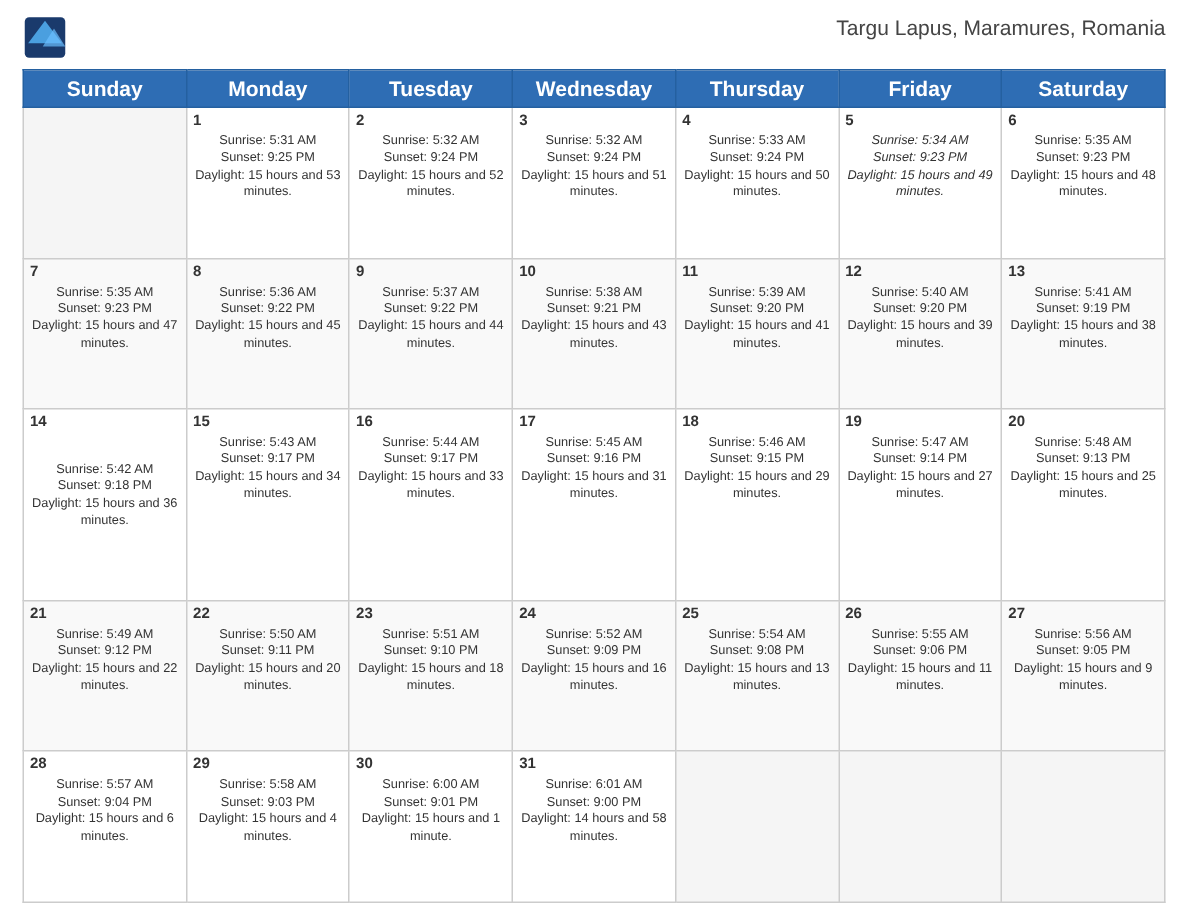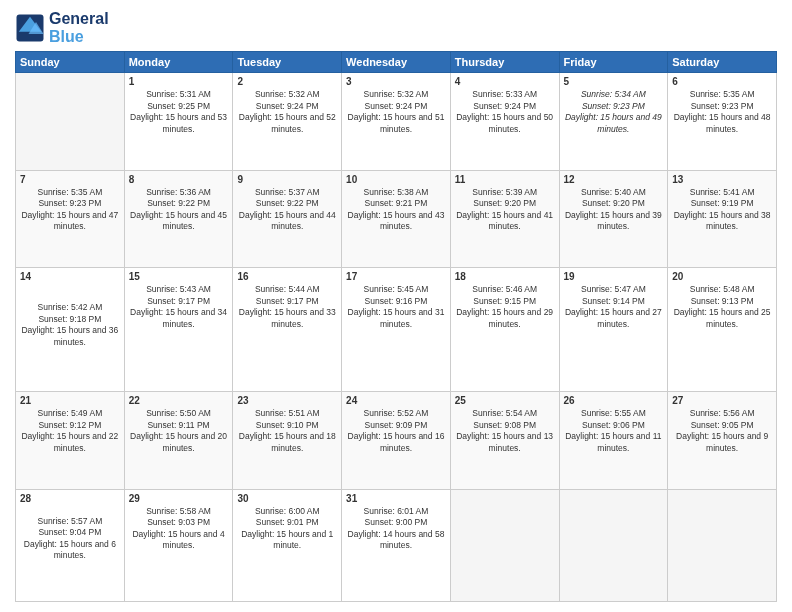--- a/index.html
+++ b/index.html
@@ -47,24 +47,24 @@
     .calendar {
       flex: 1;
       border: 1px solid #ccc;
       border-collapse: collapse;
       width: 100%;
       table-layout: fixed;
     }
     .calendar th {
       background-color: #2e6db4;
       color: #fff;
-      font-size: 11px;
+      font-size: 14px;
       font-weight: bold;
       padding: 4px 4px;
-      text-align: left;
+      text-align: center;
       border: 1px solid #2460a0;
     }
     .calendar td {
       border: 1px solid #ccc;
       vertical-align: top;
       padding: 3px 4px;
       font-size: 9px;
       color: #333;
       background: #fff;
     }
@@ -97,26 +97,23 @@
 <body>
 
 <div class="page">
   <div class="header">
     <div class="logo-area">
       <svg class="logo-icon" viewBox="0 0 40 40">
         <rect x="2" y="2" width="36" height="36" rx="4" fill="#1a3a6c"></rect>
         <polygon points="20,5 35,25 5,25" fill="#4a9fdf"></polygon>
         <polygon points="28,12 38,28 18,28" fill="#6bbfff" opacity="0.7"></polygon>
       </svg>
-      <div>
-        <div style="font-size:16px;font-weight:bold;color:#1a3a6c;line-height:1.1;">General</div>
-        <div style="font-size:16px;font-weight:bold;color:#4a9fdf;line-height:1.1;">Blue</div>
-      </div>
     </div>
     <div class="title-area">
+      <div class="location-title">Targu Lapus, Maramures, Romania</div>
     </div>
   </div>
 
   <table class="calendar">
     <thead>
       <tr>
       <th>Sunday</th>
           <th>Monday</th>
           <th>Tuesday</th>
           <th>Wednesday</th>
@@ -293,21 +290,21 @@
           <td>
             <span class="day-number">27</span>
             <div class="cell-text" style="white-space: pre-line;">Sunrise: 5:56 AM
 Sunset: 9:05 PM
 Daylight: 15 hours and 9 minutes.</div>
           </td>
         </tr>
         <tr>
           <td>
             <span class="day-number">28</span>
-            <div class="cell-text" style="white-space: pre-line; margin-top: 12px;">Sunrise: 5:57 AM
+            <div class="cell-text" style="white-space: pre-line;">Sunrise: 5:57 AM
 Sunset: 9:04 PM
 Daylight: 15 hours and 6 minutes.</div>
           </td>
           <td>
             <span class="day-number">29</span>
             <div class="cell-text" style="white-space: pre-line;">Sunrise: 5:58 AM
 Sunset: 9:03 PM
 Daylight: 15 hours and 4 minutes.</div>
           </td>
           <td>

